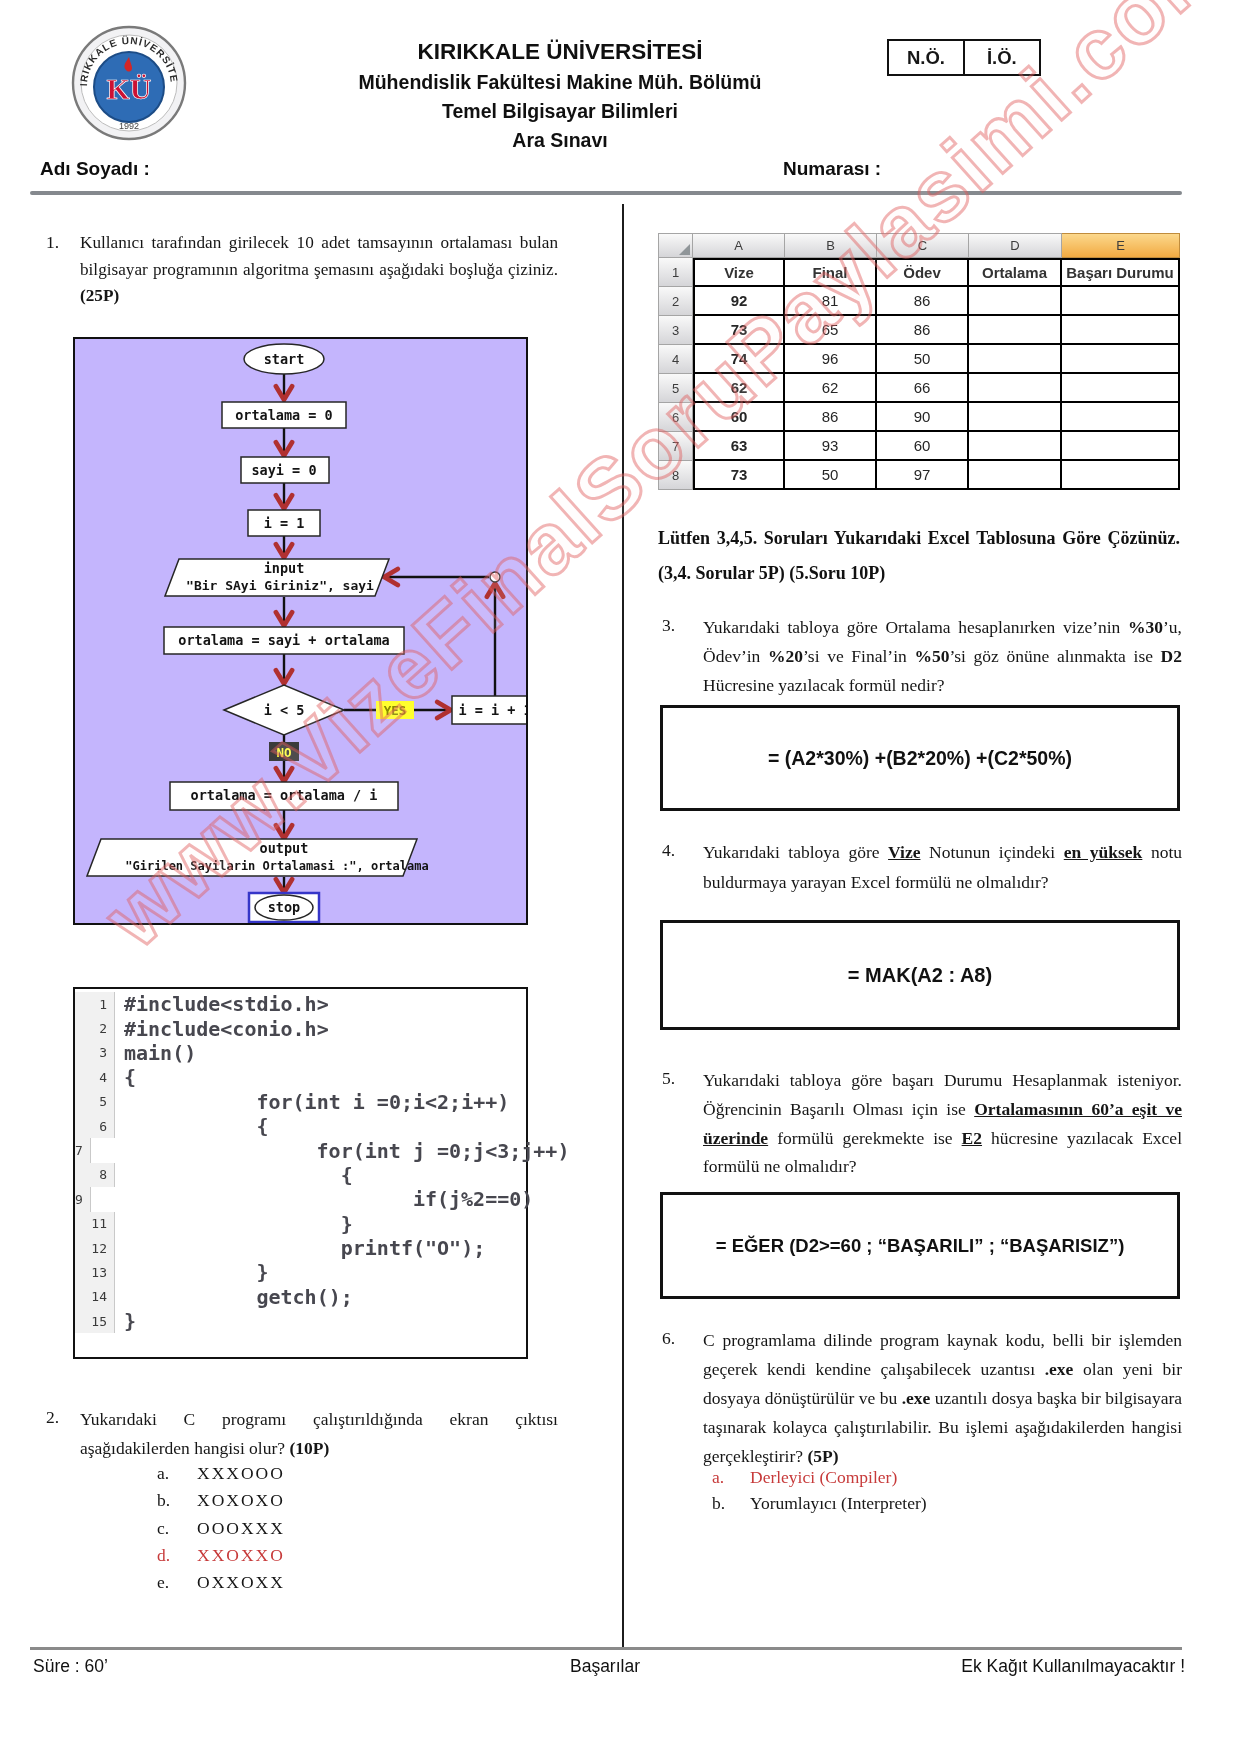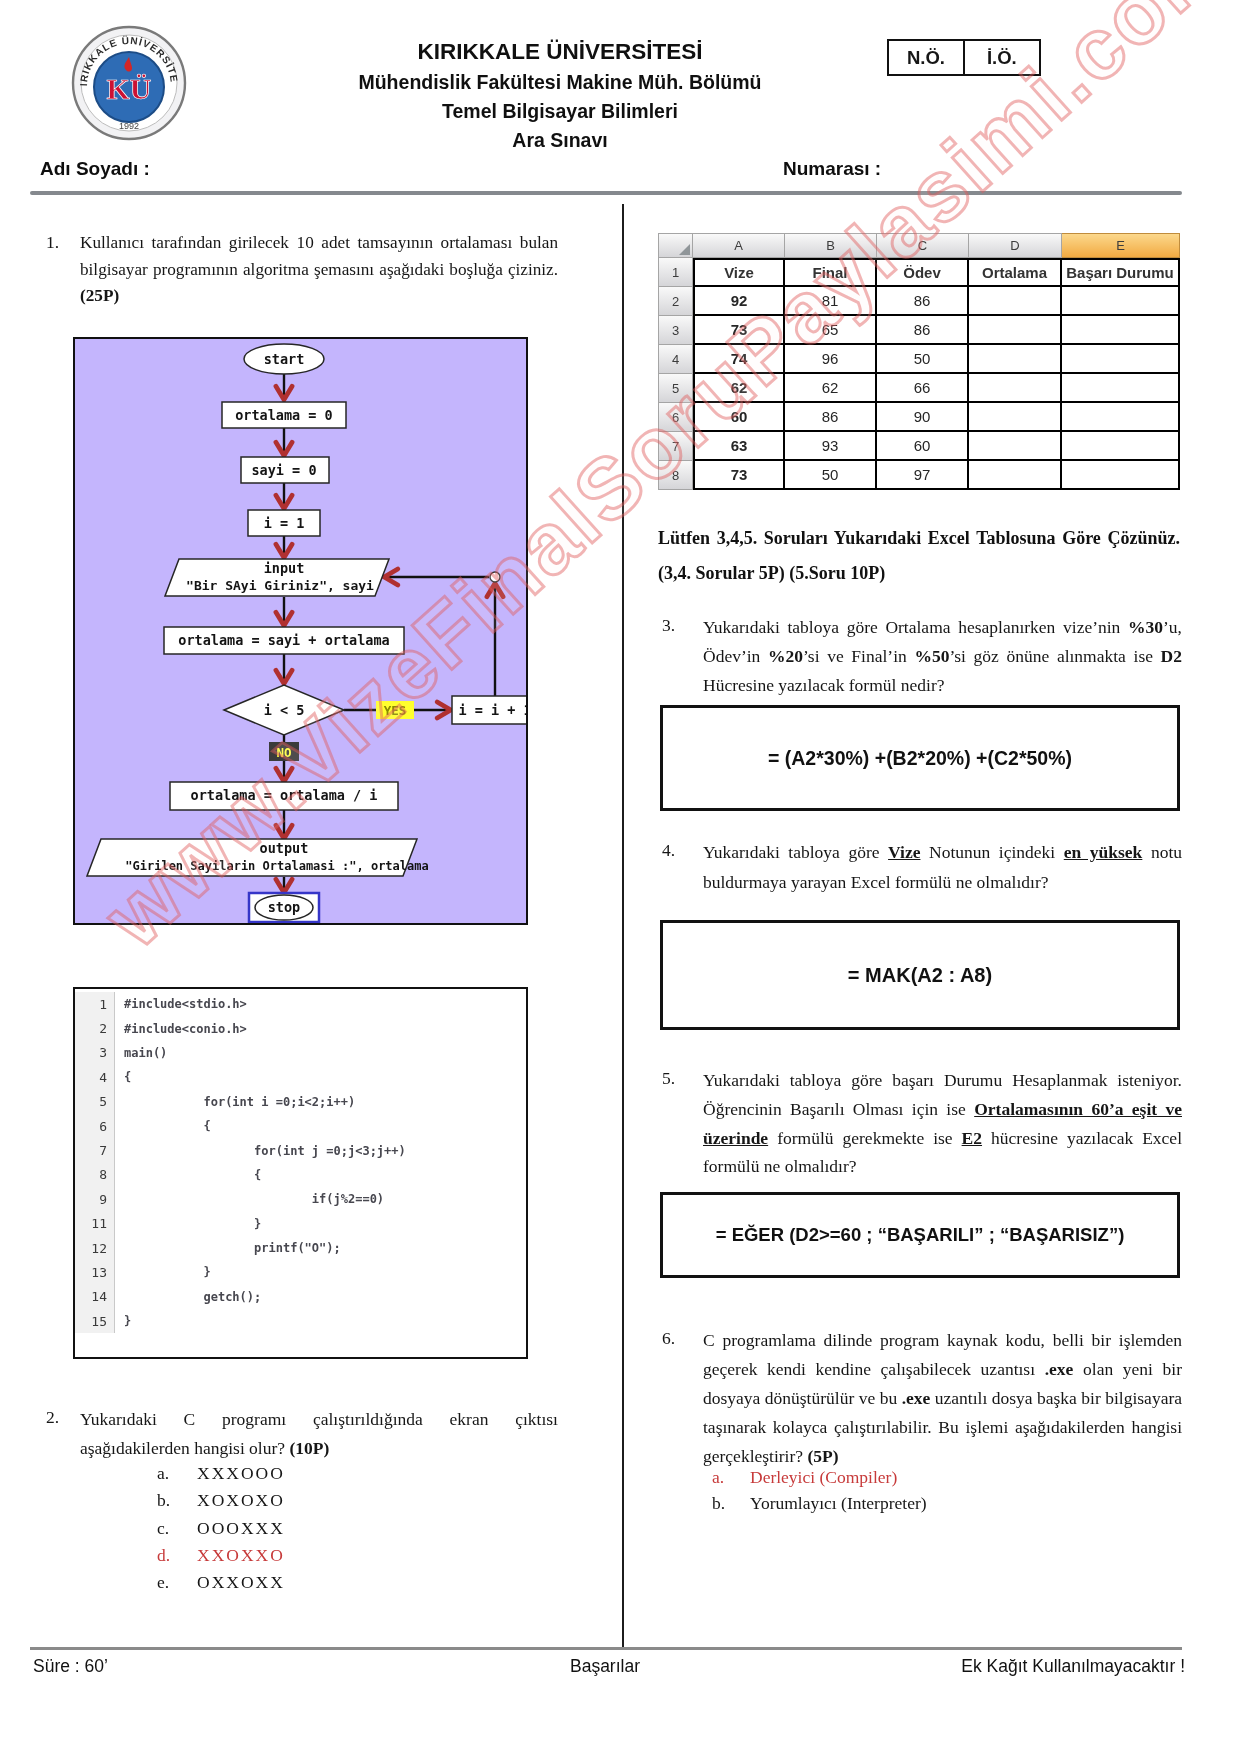--- a/index.html
+++ b/index.html
@@ -43,21 +43,21 @@
   .flow text { font-family:"DejaVu Sans Mono", monospace; font-weight:bold; fill:#141414; }
   .flow .shape { fill:#ffffff; stroke:#262626; stroke-width:1.5; }
   .flow .fline { stroke:#111; stroke-width:2.4; fill:none; }
 
   
   .codebox { position:absolute; left:73px; top:987px; width:455px; height:372px; border:2.2px solid #111;
              background:#fff; padding-top:3px; }
   .cline { display:flex; height:24.4px; align-items:center; font-family:"DejaVu Sans Mono", monospace; }
   .ln { width:40px; align-self:stretch; display:flex; align-items:center; justify-content:flex-end;
         padding-right:7px; background:#f1f1f1; border-right:1px solid #c9c9c9; font-size:13px; color:#3a3a3a; }
-  .cd { padding-left:9px; font-size:12px; font-weight:bold; color:#47474f; white-space:pre; }
+  .cd { padding-left:9px; font-size:20px; font-weight:bold; color:#47474f; white-space:pre; }
 
   
   .opts { position:absolute; }
   .opt { display:flex; align-items:center; font-size:17.5px; font-family:"Liberation Serif", serif; }
   .opt .lt { width:40px; }
   .xo { letter-spacing:2px; }
 
   
   .xl { position:absolute; left:658px; top:233px; display:grid;
         grid-template-columns:35px 92px 92px 92px 93px 118px;
@@ -355,21 +355,21 @@
     <span>Yukarıdaki tabloya göre </span><span class="bu">Vize</span><span> Notunun içindeki </span><span class="bu">en yüksek</span><span> notu buldurmaya yarayan Excel formülü ne olmalıdır?</span>
   </div>
   <div class="abox" style="top:920px; height:110px; font-size:20px;">
       <span>= MAK(A2 : A8)</span>
     </div>
 
   <div class="qnum" style="left:662px; top:1068px;">5.</div>
   <div class="para" style="left:703px; top:1066px; width:479px; line-height:28.8px;">
     <span>Yukarıdaki tabloya göre başarı Durumu Hesaplanmak isteniyor. Öğrencinin Başarılı Olması için ise </span><span class="bu">Ortalamasının 60’a eşit ve üzerinde</span><span> formülü gerekmekte ise  </span><span class="bu">E2</span><span> hücresine yazılacak Excel formülü ne olmalıdır?</span>
   </div>
-  <div class="abox" style="top:1192px; height:86px; font-size:18.5px;">
+  <div class="abox" style="top:1192px; height:107px; font-size:18.5px;">
       <span>= EĞER (D2&gt;=60 ; “BAŞARILI” ; “BAŞARISIZ”)</span>
     </div>
 
   <div class="qnum" style="left:662px; top:1328px;">6.</div>
   <div class="para" style="left:703px; top:1326px; width:479px;">
     <span>C programlama dilinde program kaynak kodu, belli bir işlemden geçerek kendi kendine çalışabilecek uzantısı </span><b>.exe</b><span> olan yeni bir dosyaya dönüştürülür ve bu </span><b>.exe</b><span> uzantılı dosya başka bir bilgisayara taşınarak kolayca çalıştırılabilir. Bu işlemi aşağıdakilerden hangisi gerçekleştirir? </span><b>(5P)</b>
   </div>
   <div class="opts" style="left:712px; top:1464px;">
     <div class="opt red" style="height:26.5px;">
         <span class="lt" style="width:38px;">a.</span>

